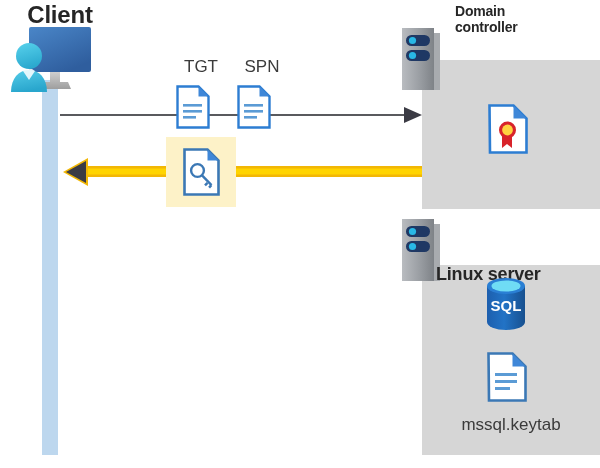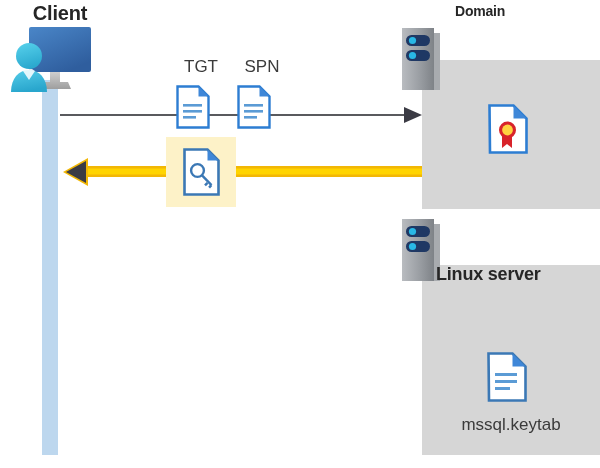--- a/index.html
+++ b/index.html
@@ -19,21 +19,21 @@
   
   .abs { position: absolute; }
 
   
   .heading {
     font-weight: bold;
     color: #262626;
     line-height: 1.12;
     letter-spacing: -0.2px;
   }
-  .heading-client { font-size: 20px; }
+  .heading-client { font-size: 24px; }
   .heading-dc     { font-size: 14px; text-align: left; }
   .heading-linux  { font-size: 18px; }
 
   
   .panel { background: #d6d6d6; }
 
   
   .lifeline { background: #bdd7ee; }
 
   
@@ -175,20 +175,21 @@
       <rect x="32" y="5" width="6" height="57" fill="#a8abaf"></rect>
       <rect x="4" y="7" width="24" height="11" rx="5.5" fill="#1f3864"></rect>
       <circle cx="10.5" cy="12.5" r="3.6" fill="#29b8e5"></circle>
       <rect x="4" y="22" width="24" height="11" rx="5.5" fill="#1f3864"></rect>
       <circle cx="10.5" cy="27.5" r="3.6" fill="#29b8e5"></circle>
     </svg>
   </div>
 
   <div class="abs heading heading-dc" style="left:455px; top:4px; width:145px;">
     <div>Domain</div>
+    <div>controller</div>
   </div>
 
   <div class="abs" style="left:488px; top:104px; width:40px; height:50px;">
     <svg width="40" height="50" viewBox="0 0 40 50">
       <path d="M1.5 1.5 h24 l13 13 v34 h-36.5 z" fill="#ffffff" stroke="#2d7dd2" stroke-width="2.6"></path>
       <path d="M25.5 1.5 l13 13 h-13 z" fill="#3f87d8"></path>
 
       <path d="M14 30 l0 14 l5 -4 l5 4 l0 -14 z" fill="#d8232a"></path>
 
       <circle cx="19.5" cy="26" r="8.5" fill="#d8232a"></circle>
@@ -209,20 +210,35 @@
       <rect x="32" y="5" width="6" height="57" fill="#a8abaf"></rect>
       <rect x="4" y="7" width="24" height="11" rx="5.5" fill="#1f3864"></rect>
       <circle cx="10.5" cy="12.5" r="3.6" fill="#29b8e5"></circle>
       <rect x="4" y="22" width="24" height="11" rx="5.5" fill="#1f3864"></rect>
       <circle cx="10.5" cy="27.5" r="3.6" fill="#29b8e5"></circle>
     </svg>
   </div>
 
   <div class="abs heading heading-linux" style="left:436px; top:228px; width:145px;margin-top:36px;">Linux server</div>
 
+  <div class="abs" style="left:482px; top:276px; width:48px; height:56px;">
+    <svg width="48" height="56" viewBox="0 0 48 56">
+      <defs>
+        <linearGradient id="sqlBody" x1="0" y1="0" x2="1" y2="0">
+          <stop offset="0%" stop-color="#1d5fae"></stop>
+          <stop offset="45%" stop-color="#2273c6"></stop>
+          <stop offset="100%" stop-color="#17508f"></stop>
+        </linearGradient>
+      </defs>
+      <path d="M5 10 h38 v36 a19 8 0 0 1 -38 0 z" fill="url(#sqlBody)"></path>
+      <ellipse cx="24" cy="10" rx="19" ry="8" fill="#2a7fd4"></ellipse>
+      <ellipse cx="24" cy="10" rx="14.5" ry="5.6" fill="#6fdcf5"></ellipse>
+      <text x="24" y="35" font-family="'Liberation Sans', sans-serif" font-size="15" font-weight="bold" fill="#ffffff" text-anchor="middle">SQL</text>
+    </svg>
+  </div>
 
   <div class="abs" style="left:487px; top:352px; width:40px; height:50px;">
     <svg width="40" height="50" viewBox="0 0 40 50">
       <path d="M1.5 1.5 h24 l13 13 v34 h-36.5 z" fill="#ffffff" stroke="#3b78b5" stroke-width="2.6"></path>
       <path d="M25.5 1.5 l13 13 h-13 z" fill="#3f87d8"></path>
       <rect x="8" y="21" width="22" height="3" fill="#5b9bd5"></rect>
       <rect x="8" y="28" width="22" height="3" fill="#5b9bd5"></rect>
       <rect x="8" y="35" width="15" height="3" fill="#5b9bd5"></rect>
     </svg>
   </div>

